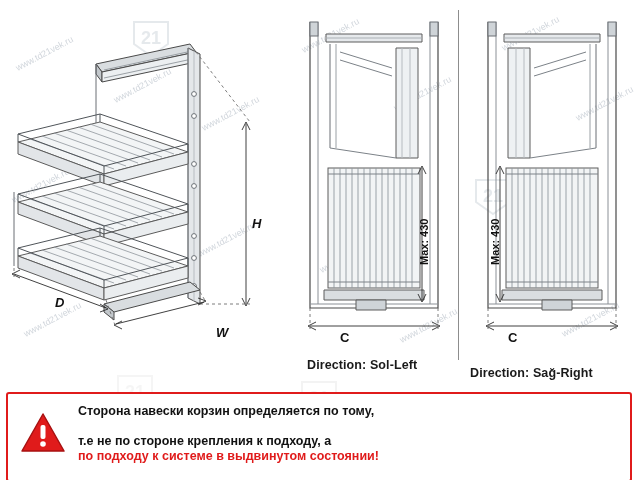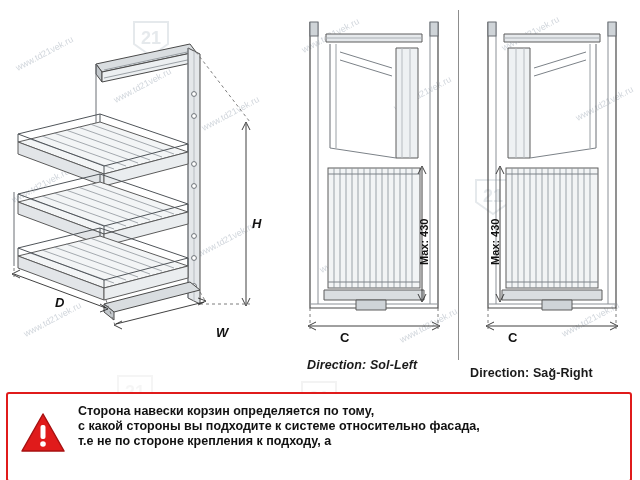--- a/index.html
+++ b/index.html
@@ -42,21 +42,21 @@
   svg{display:block;overflow:visible;}
 
   .cap{
     position:absolute;
     font-size:12.5px;
     font-weight:bold;
     color:#1a1a1a;
     letter-spacing:.1px;
     white-space:nowrap;
   }
-  #cap-left{left:307px;top:358px;font-style:italic;}
+  #cap-left{left:307px;top:358px;}
   #cap-right{left:470px;top:366px;}
 
   .vlabel{
     position:absolute;
     font-size:11px;
     font-weight:bold;
     color:#111;
     transform:rotate(-90deg);
     transform-origin:left top;
     white-space:nowrap;
@@ -398,17 +398,17 @@
   <div class="dimlabel" id="lbl-C-right">C</div>
   <div class="cap" id="cap-right">Direction: Sağ-Right</div>
 
   <div id="warning-box">
     <svg id="warning-icon" viewBox="0 0 46 42">
       <path d="M23 2 L44 39 L2 39 Z" fill="#e01b1b" stroke="#a81111" stroke-width="1.5" stroke-linejoin="round"></path>
       <rect x="20.5" y="13" width="5" height="14" rx="2" fill="#ffffff"></rect>
       <circle cx="23" cy="32" r="2.8" fill="#ffffff"></circle>
     </svg>
     <div class="wtext" id="wline1">Сторона навески корзин определяется по тому,</div>
-    <div class="wtext" id="wline2">с какой стороны вы подходите к системе относительно фасада,</div>
     <div class="wtext" id="wline3">т.е не по стороне крепления к подходу, а</div>
+    <div class="wtext" id="wline4">по подходу к системе в выдвинутом состоянии!</div>
   </div>
 
 </div>
 
 </body></html>

